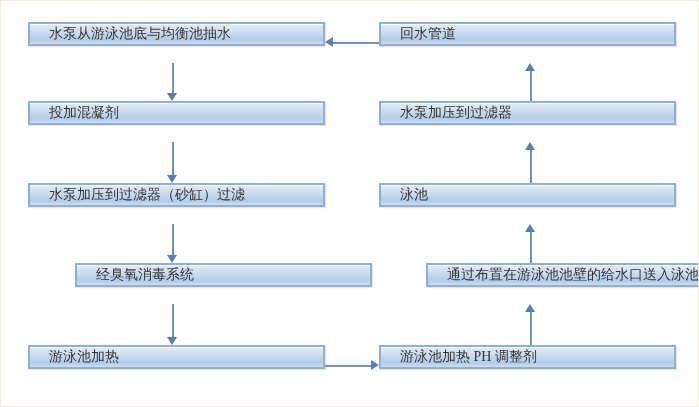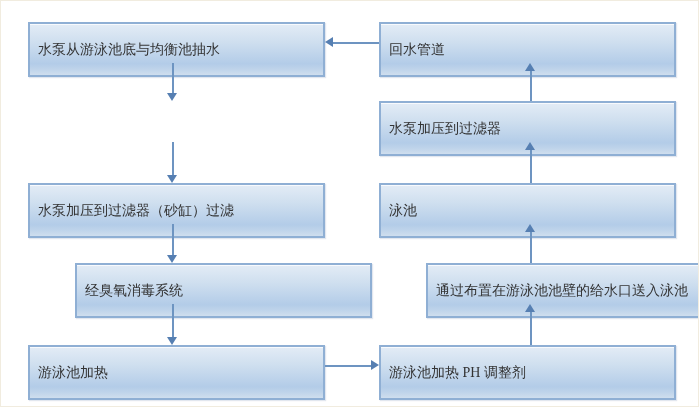--- a/index.html
+++ b/index.html
@@ -7,27 +7,27 @@
     position:relative;
     width:699px;height:407px;
     background:#ffffff;
     border:1px solid #f1ecdf;
     box-sizing:border-box;
     font-family:"Liberation Serif","DejaVu Serif",serif;
     overflow:hidden;
   }
   .node{
     position:absolute;
-    width:297px;height:55px;
+    width:297px;height:24px;
     box-sizing:border-box;
     border:2px solid #8fafd4;
     background:linear-gradient(180deg,#e3ecf6 0%,#cfdfef 35%,#b3cce8 78%,#bed3ea 88%,#cfdeee 100%);
     box-shadow:inset 0 1px 0 rgba(255,255,255,0.75), 1px 1px 1px rgba(140,160,190,0.25);
     display:flex;align-items:center;
-    padding-left:8px;padding-right:6px;
+    padding-left:19px;padding-right:6px;
     font-size:14px;color:#333333;
     white-space:nowrap;
     letter-spacing:0px;
   }
   .colL{left:27px;}
   .colR{left:378px;}
   .row0{top:21px;} .row1{top:100px;} .row2{top:182px;} .row3{top:262px;margin-left:47px;} .row4{top:344px;text-align:center;}
 
   .line{position:absolute;background:#6d94c1;}
   .vline{width:1.5px;}
@@ -37,20 +37,21 @@
   .head-up{border-left:5px solid transparent;border-right:5px solid transparent;border-bottom:8px solid #567fb2;}
   .head-left{border-top:5px solid transparent;border-bottom:5px solid transparent;border-right:8px solid #567fb2;}
   .head-right{border-top:5px solid transparent;border-bottom:5px solid transparent;border-left:8px solid #567fb2;}
 </style>
 </head>
 <body>
 
 <div id="canvas">
 
   <div class="node colL row0">水泵从游泳池底与均衡池抽水</div>
+  <div class="node colL row1">投加混凝剂</div>
   <div class="node colL row2">水泵加压到过滤器（砂缸）过滤</div>
   <div class="node colL row3">经臭氧消毒系统</div>
   <div class="node colL row4">游泳池加热</div>
 
   <div class="node colR row0">回水管道</div>
   <div class="node colR row1">水泵加压到过滤器</div>
   <div class="node colR row2">泳池</div>
   <div class="node colR row3">通过布置在游泳池池壁的给水口送入泳池</div>
   <div class="node colR row4">游泳池加热 PH 调整剂</div>
 

